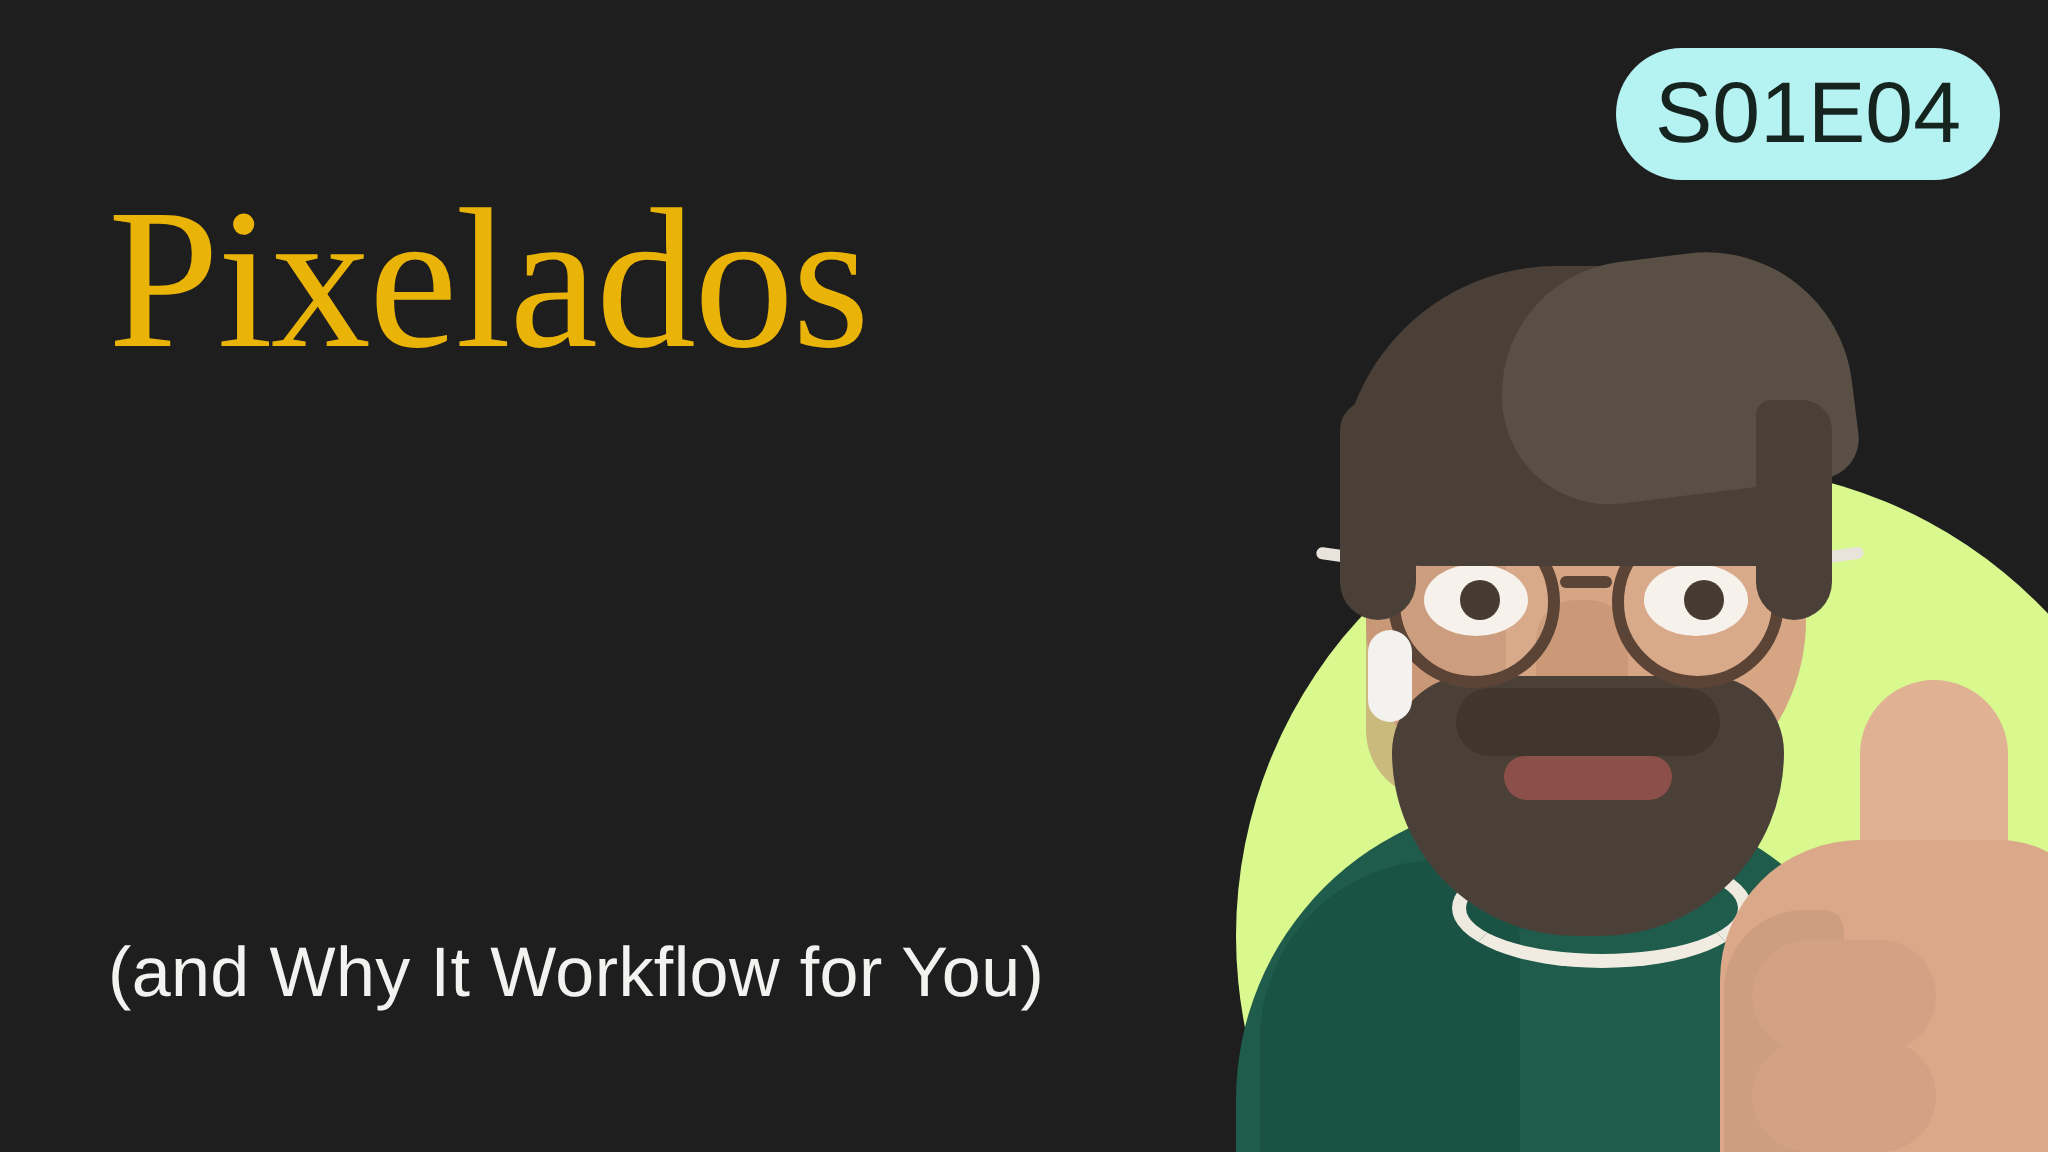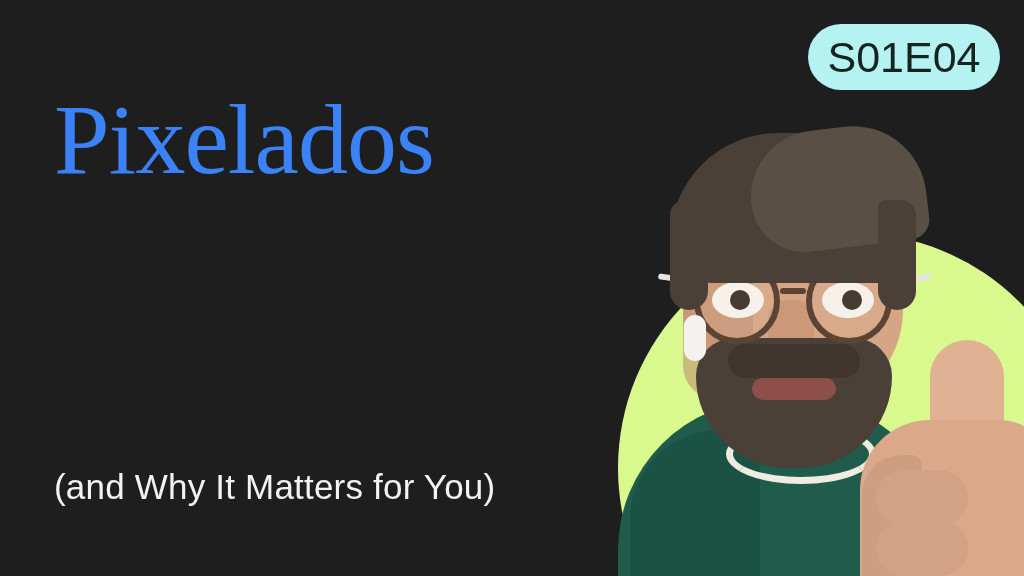--- a/index.html
+++ b/index.html
@@ -38,21 +38,21 @@
   }
 
   
   .show-title {
     position: absolute;
     left: 54px;
     top: 90px;
     font-family: "Liberation Serif", "DejaVu Serif", serif;
     font-size: 100px;
     line-height: 1;
-    color: #3b82f6;
+    color: #eab308;
     letter-spacing: -1px;
     z-index: 30;
     white-space: nowrap;
   }
 
   
   .headline {
     position: absolute;
     left: 54px;
     top: 283px;
@@ -447,15 +447,15 @@
     </div>
   </div>
 
   <div class="badge">
     <span>S01E04</span>
   </div>
 
   <div class="show-title">Pixelados</div>
 
 
-  <div class="subtitle">(and Why It Matters for You)</div>
+  <div class="subtitle">(and Why It Workflow for You)</div>
 
 </div>
 
 </body></html>

